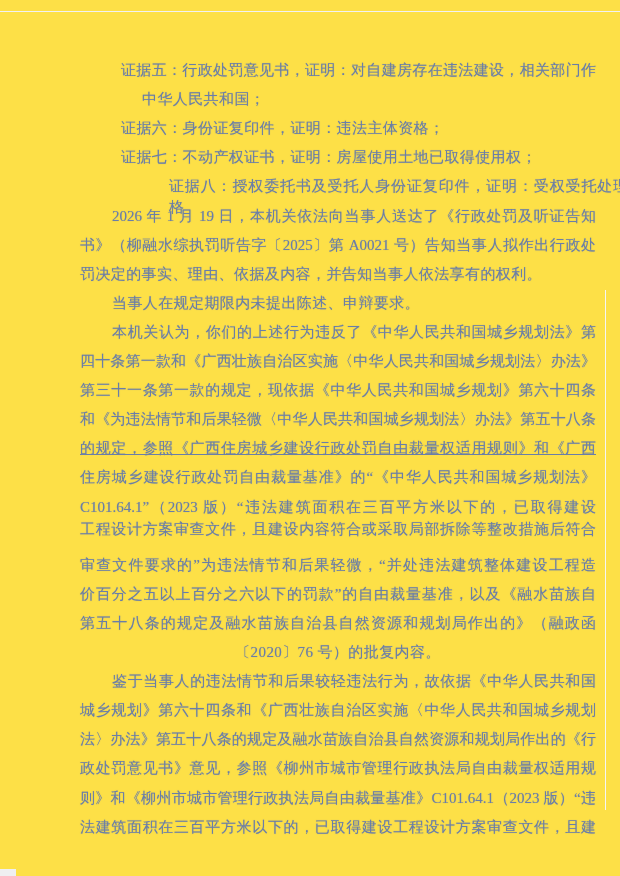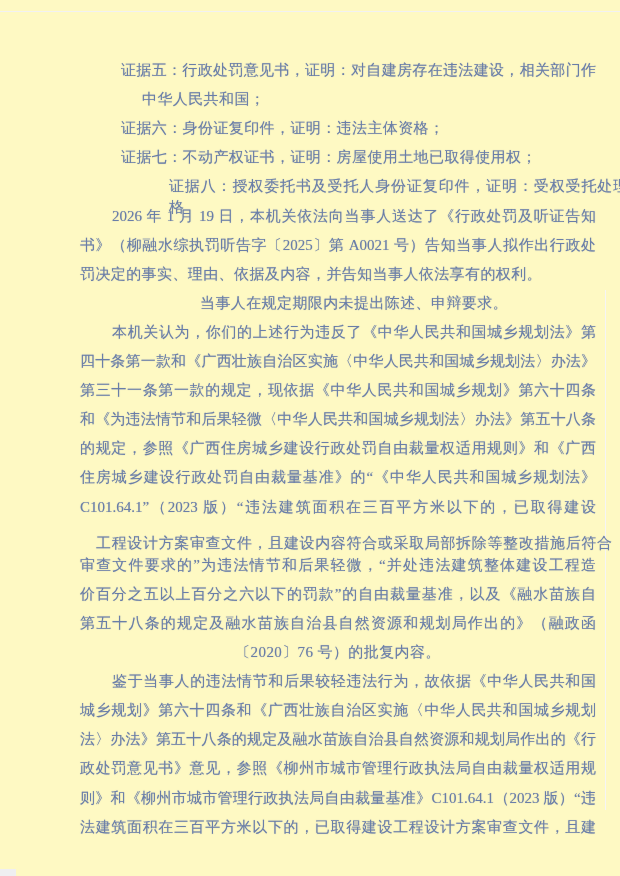--- a/index.html
+++ b/index.html
@@ -46,49 +46,49 @@
     white-space: nowrap;
   }
   .line.just {
     white-space: normal;
     text-align: justify;
     text-align-last: justify;
     text-justify: inter-character;
     letter-spacing: 0;
   }
   .line.body { left: 80px;  width: 516px; }
-  .line.para { left: 80px;  width: 516px; text-indent: 32px; text-align: center; }
+  .line.para { left: 80px;  width: 516px; text-indent: 32px; }
   .line.evidence { left: 121px; width: 475px; }
   .line.hang { left: 142px; width: 453px; }
 </style>
 </head>
 <body>
 
-<div class="page" style="background: #fef9c3; --ink: #6a7ea8;">
+<div class="page" style="background: #fde047; --ink: #6a7ea8;">
   <div class="edge-top"></div>
   <div class="edge-right"></div>
   <div class="edge-bottom-left"></div>
   <div>
       <div class="line evidence just" style="top: 60px;">证据五：行政处罚意见书，证明：对自建房存在违法建设，相关部门作</div>
       <div class="line hang" style="top: 89.1px;">中华人民共和国；</div>
       <div class="line evidence" style="top: 118.2px;">证据六：身份证复印件，证明：违法主体资格；</div>
       <div class="line evidence" style="top: 147.3px;">证据七：不动产权证书，证明：房屋使用土地已取得使用权；</div>
       <div class="line evidence just" style="top: 176.4px; margin-left: 48px;">证据八：授权委托书及受托人身份证复印件，证明：受权受托处理资格。</div>
       <div class="line para just" style="top: 205.5px;">2026 年 1 月 19 日，本机关依法向当事人送达了《行政处罚及听证告知</div>
       <div class="line body just" style="top: 234.6px;">书》（柳融水综执罚听告字〔2025〕第 A0021 号）告知当事人拟作出行政处</div>
       <div class="line body" style="top: 263.7px;">罚决定的事实、理由、依据及内容，并告知当事人依法享有的权利。</div>
       <div class="line para" style="top: 292.8px;">当事人在规定期限内未提出陈述、申辩要求。</div>
       <div class="line para just" style="top: 321.9px;">本机关认为，你们的上述行为违反了《中华人民共和国城乡规划法》第</div>
       <div class="line body just" style="top: 351px;">四十条第一款和《广西壮族自治区实施〈中华人民共和国城乡规划法〉办法》</div>
       <div class="line body just" style="top: 380.1px;">第三十一条第一款的规定，现依据《中华人民共和国城乡规划》第六十四条</div>
       <div class="line body just" style="top: 409.2px;">和《为违法情节和后果轻微〈中华人民共和国城乡规划法〉办法》第五十八条</div>
-      <div class="line body just" style="top: 438.3px;">的规定，参照《广西住房城乡建设行政处罚自由裁量权适用规则》和《广西</div>
+      <div class="line body just" style="top: 438.3px; text-decoration: underline;">的规定，参照《广西住房城乡建设行政处罚自由裁量权适用规则》和《广西</div>
       <div class="line body just" style="top: 467.4px;">住房城乡建设行政处罚自由裁量基准》的“《中华人民共和国城乡规划法》</div>
       <div class="line body just" style="top: 496.5px;">C101.64.1”（2023 版）“违法建筑面积在三百平方米以下的，已取得建设</div>
-      <div class="line body just" style="top: 533px; margin-left: 16px;">工程设计方案审查文件，且建设内容符合或采取局部拆除等整改措施后符合</div>
+      <div class="line body just" style="top: 519px;">工程设计方案审查文件，且建设内容符合或采取局部拆除等整改措施后符合</div>
       <div class="line body just" style="top: 554.7px;">审查文件要求的”为违法情节和后果轻微，“并处违法建筑整体建设工程造</div>
       <div class="line body just" style="top: 583.8px;">价百分之五以上百分之六以下的罚款”的自由裁量基准，以及《融水苗族自</div>
       <div class="line body just" style="top: 612.9px;">第五十八条的规定及融水苗族自治县自然资源和规划局作出的》（融政函</div>
       <div class="line body" style="top: 642px; text-align: center;">〔2020〕76 号）的批复内容。</div>
       <div class="line para just" style="top: 671.1px;">鉴于当事人的违法情节和后果较轻违法行为，故依据《中华人民共和国</div>
       <div class="line body just" style="top: 700.2px;">城乡规划》第六十四条和《广西壮族自治区实施〈中华人民共和国城乡规划</div>
       <div class="line body just" style="top: 729.3px;">法〉办法》第五十八条的规定及融水苗族自治县自然资源和规划局作出的《行</div>
       <div class="line body just" style="top: 758.4px;">政处罚意见书》意见，参照《柳州市城市管理行政执法局自由裁量权适用规</div>
       <div class="line body just" style="top: 787.5px;">则》和《柳州市城市管理行政执法局自由裁量基准》C101.64.1（2023 版）“违</div>
       <div class="line body just" style="top: 816.6px;">法建筑面积在三百平方米以下的，已取得建设工程设计方案审查文件，且建</div>

